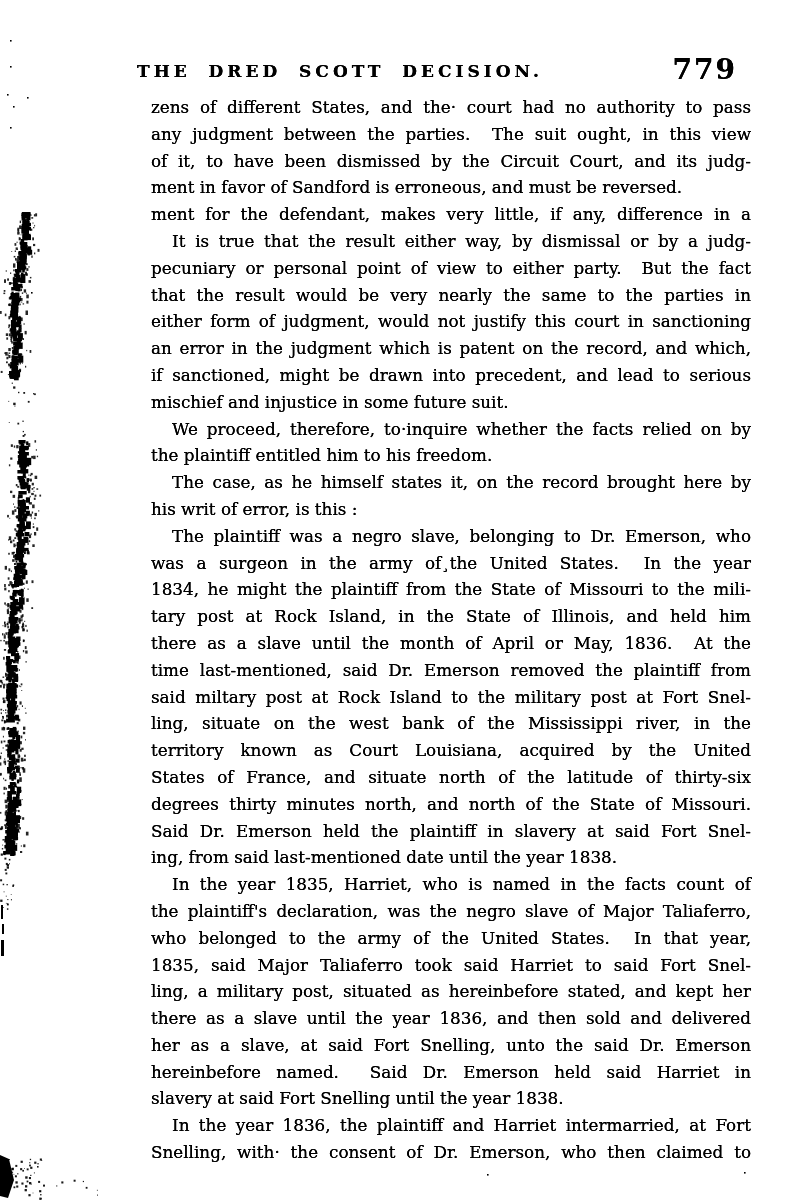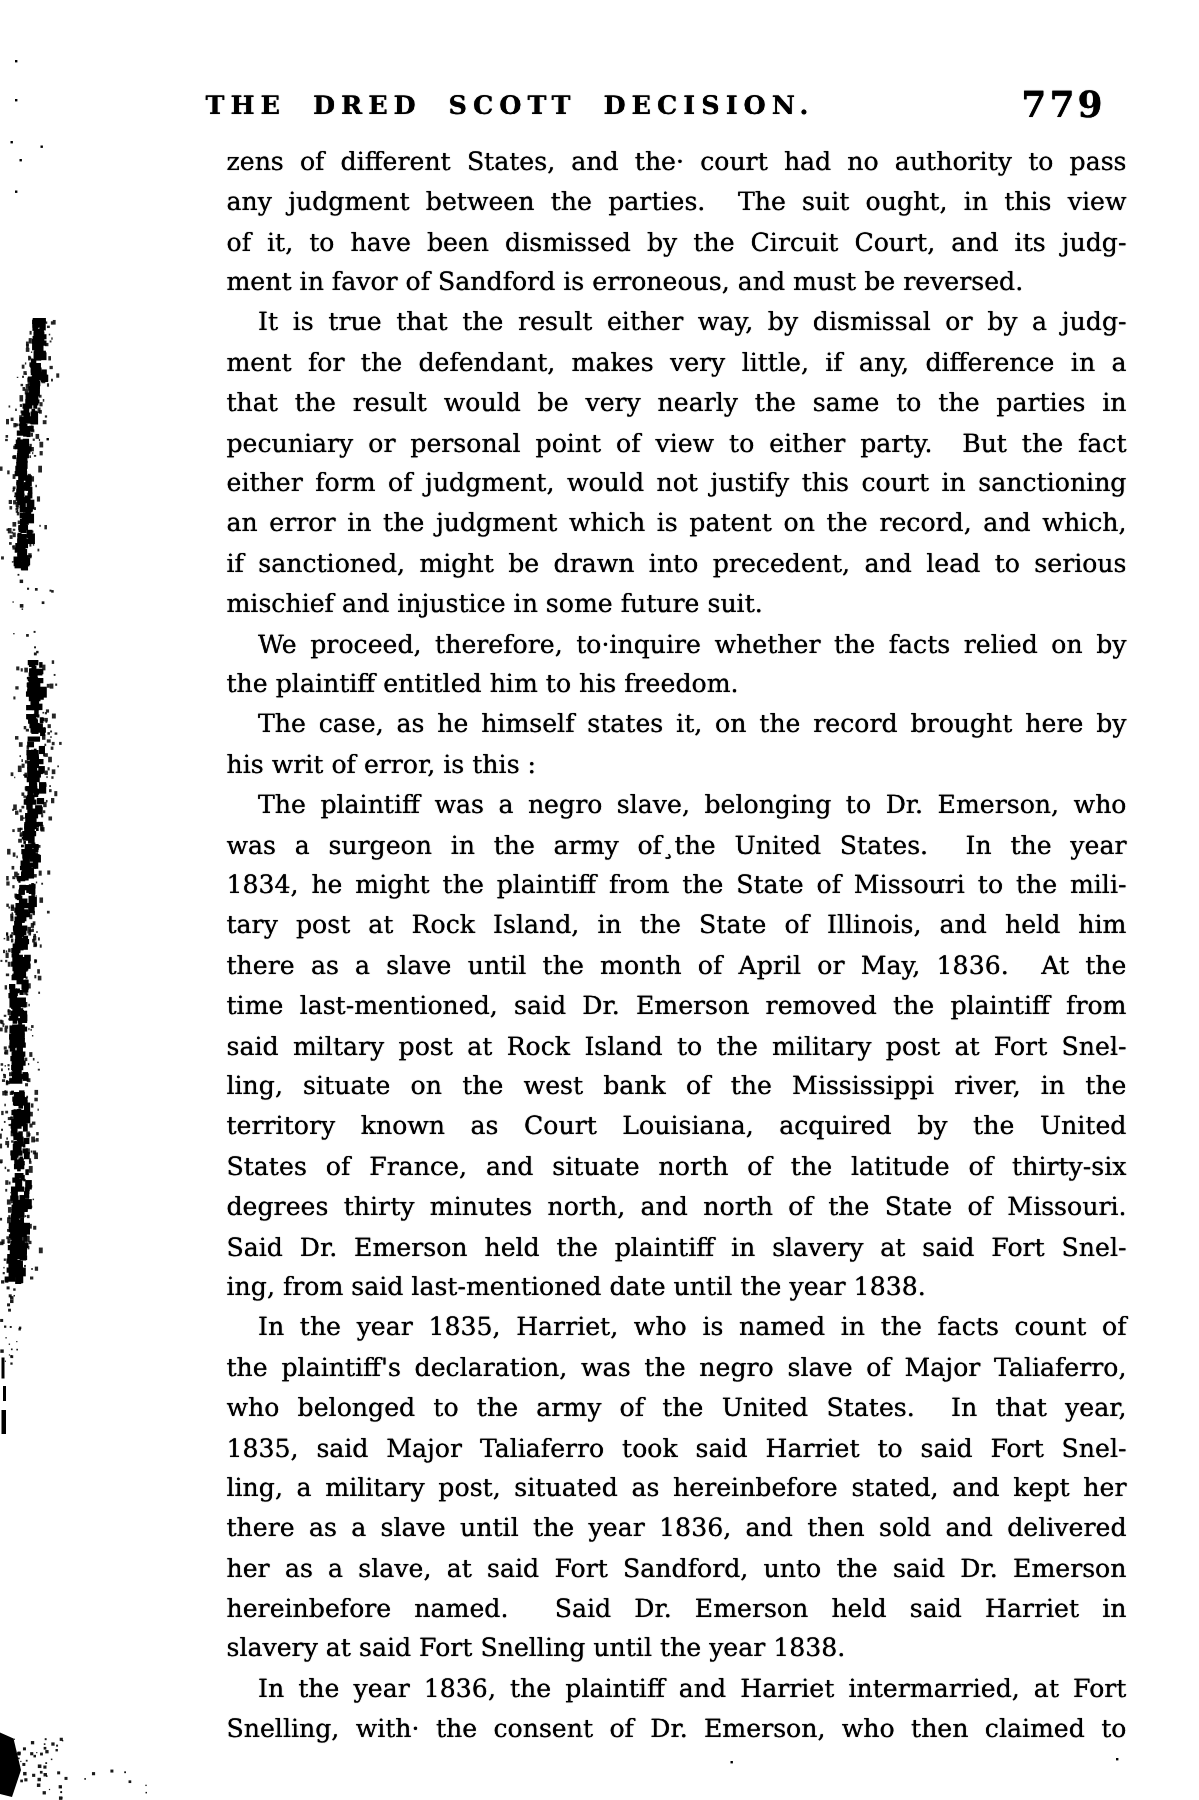--- a/index.html
+++ b/index.html
@@ -24,21 +24,21 @@
     letter-spacing: 4px;
     word-spacing: 8px;
     text-shadow: 0 0 0.5px #000;
     white-space: nowrap;
   }
   .page-number {
     position: absolute;
     top: 56px; left: 637px; width: 100px;
     height: 28px; line-height: 28px;
     text-align: right;
-    font-size: 24px;
+    font-size: 28px;
     font-weight: bold;
     letter-spacing: 2px;
     text-shadow: 0 0 0.5px #000;
   }
   .text-block {
     position: absolute;
     top: 94px; left: 151px; width: 600px;
   }
   .line {
     height: 26.8px;
@@ -64,24 +64,24 @@
 
   <div class="running-header">THE DRED SCOTT DECISION.</div>
 
   <div class="page-number">779</div>
 
   <div class="text-block">
       <div class="line">zens of different States, and the· court had no authority to pass</div>
       <div class="line">any judgment between the parties.&nbsp; The suit ought, in this view</div>
       <div class="line">of it, to have been dismissed by the Circuit Court, and its judg-</div>
       <div class="line para-end">ment in favor of Sandford is erroneous, and must be reversed.</div>
+      <div class="line">ment for the defendant, makes very little, if any, difference in a</div>
       <div class="line indent">It is true that the result either way, by dismissal or by a judg-</div>
-      <div class="line">ment for the defendant, makes very little, if any, difference in a</div>
+      <div class="line">pecuniary or personal point of view to either party.&nbsp; But the fact</div>
       <div class="line">that the result would be very nearly the same to the parties in</div>
-      <div class="line">pecuniary or personal point of view to either party.&nbsp; But the fact</div>
       <div class="line">either form of judgment, would not justify this court in sanctioning</div>
       <div class="line">an error in the judgment which is patent on the record, and which,</div>
       <div class="line">if sanctioned, might be drawn into precedent, and lead to serious</div>
       <div class="line para-end">mischief and injustice in some future suit.</div>
       <div class="line indent">We proceed, therefore, to·inquire whether the facts relied on by</div>
       <div class="line para-end">the plaintiff entitled him to his freedom.</div>
       <div class="line indent">The case, as he himself states it, on the record brought here by</div>
       <div class="line para-end">his writ of error, is this :</div>
       <div class="line indent">The plaintiff was a negro slave, belonging to Dr. Emerson, who</div>
       <div class="line">was a surgeon in the army of¸the United States.&nbsp; In the year</div>
@@ -95,21 +95,21 @@
       <div class="line">States of France, and situate north of the latitude of thirty-six</div>
       <div class="line">degrees thirty minutes north, and north of the State of Missouri.</div>
       <div class="line">Said Dr. Emerson held the plaintiff in slavery at said Fort Snel-</div>
       <div class="line para-end">ing, from said last-mentioned date until the year 1838.</div>
       <div class="line indent">In the year 1835, Harriet, who is named in the facts count of</div>
       <div class="line">the plaintiff's declaration, was the negro slave of Major Taliaferro,</div>
       <div class="line">who belonged to the army of the United States.&nbsp; In that year,</div>
       <div class="line">1835, said Major Taliaferro took said Harriet to said Fort Snel-</div>
       <div class="line">ling, a military post, situated as hereinbefore stated, and kept her</div>
       <div class="line">there as a slave until the year 1836, and then sold and delivered</div>
-      <div class="line">her as a slave, at said Fort Sandford, unto the said Dr. Emerson</div>
+      <div class="line">her as a slave, at said Fort Snelling, unto the said Dr. Emerson</div>
       <div class="line">hereinbefore named.&nbsp; Said Dr. Emerson held said Harriet in</div>
       <div class="line para-end">slavery at said Fort Snelling until the year 1838.</div>
       <div class="line indent">In the year 1836, the plaintiff and Harriet intermarried, at Fort</div>
       <div class="line">Snelling, with· the consent of Dr. Emerson, who then claimed to</div>
     </div>
 
   <svg class="artifacts" width="799" height="1200" viewBox="0 0 799 1200" id="artifact-svg" xmlns="http://www.w3.org/2000/svg">
       <rect x="25.1" y="248.4" width="4.4" height="4.4" fill="#000"></rect>
       <rect x="16.4" y="372.0" width="3.7" height="4.8" fill="#000"></rect>
       <rect x="19.6" y="295.9" width="1.6" height="1.5" fill="#000" opacity="0.85"></rect>

